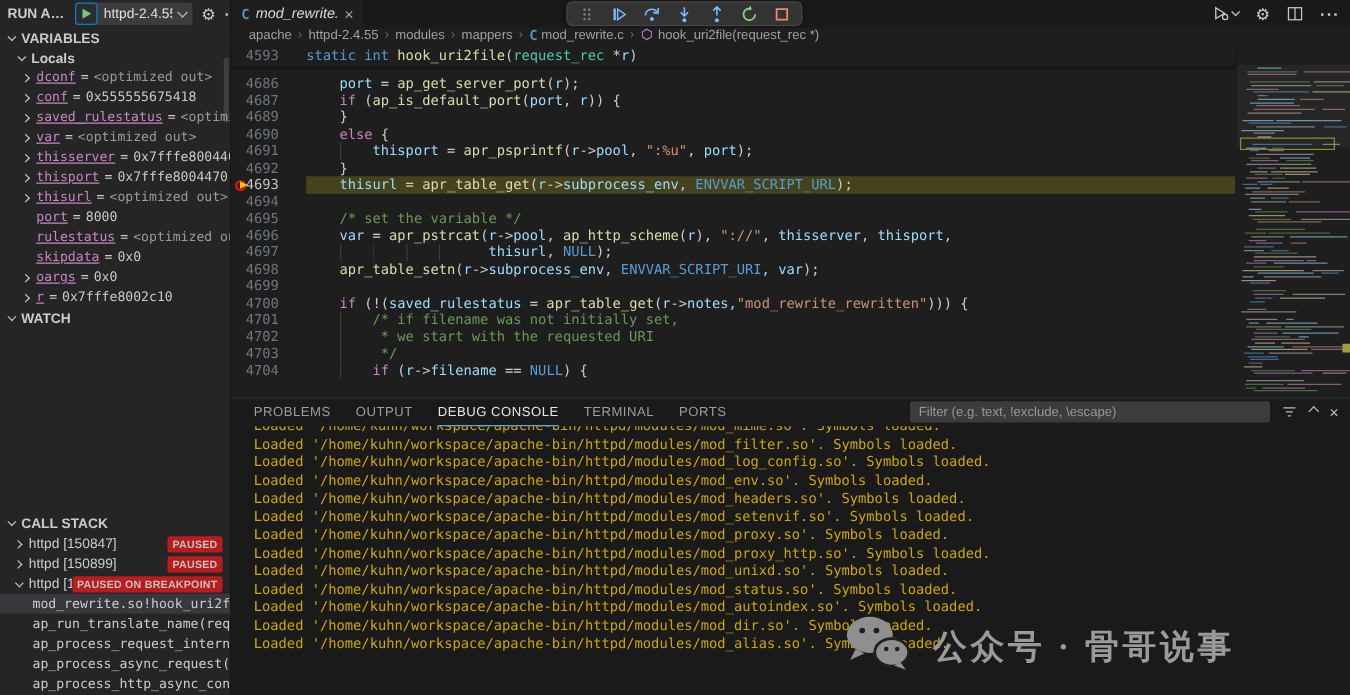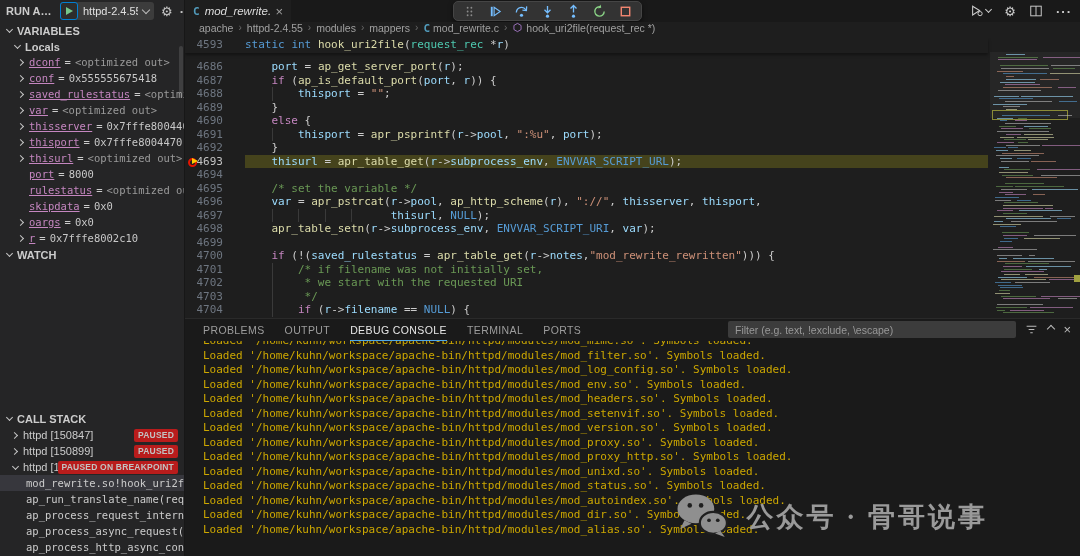--- a/index.html
+++ b/index.html
@@ -344,24 +344,20 @@
       <div class="code-lines" id="codelines">
           <div class="cl">
             <span class="ln">4686</span>
             <span class="code"><span class="ind">    </span><span class="tk-v">port</span><span class="tk-d"> = </span><span class="tk-f">ap_get_server_port</span><span class="tk-d">(</span><span class="tk-v">r</span><span class="tk-d">);</span></span>
           </div>
           <div class="cl">
             <span class="ln">4687</span>
             <span class="code"><span class="ind">    </span><span class="tk-c">if</span><span class="tk-d"> (</span><span class="tk-f">ap_is_default_port</span><span class="tk-d">(</span><span class="tk-v">port</span><span class="tk-d">, </span><span class="tk-v">r</span><span class="tk-d">)) {</span></span>
           </div>
           <div class="cl">
-            <span class="ln">4688</span>
-            <span class="code"><span class="ind">    </span><span class="ind gl">    </span><span class="tk-v">thisport</span><span class="tk-d"> = </span><span class="tk-s">""</span><span class="tk-d">;</span></span>
-          </div>
-          <div class="cl">
             <span class="ln">4689</span>
             <span class="code"><span class="ind">    </span><span class="tk-d">}</span></span>
           </div>
           <div class="cl">
             <span class="ln">4690</span>
             <span class="code"><span class="ind">    </span><span class="tk-c">else</span><span class="tk-d"> {</span></span>
           </div>
           <div class="cl">
             <span class="ln">4691</span>
             <span class="code"><span class="ind">    </span><span class="ind gl">    </span><span class="tk-v">thisport</span><span class="tk-d"> = </span><span class="tk-f">apr_psprintf</span><span class="tk-d">(</span><span class="tk-v">r</span><span class="tk-d">-&gt;</span><span class="tk-v">pool</span><span class="tk-d">, </span><span class="tk-s">":%u"</span><span class="tk-d">, </span><span class="tk-v">port</span><span class="tk-d">);</span></span>
@@ -751,21 +747,20 @@
           <div class="panel-tab">TERMINAL</div>
           <div class="panel-tab">PORTS</div>
         </div>
       <div class="console" id="console">
           <div class="console-line">Loaded '/home/kuhn/workspace/apache-bin/httpd/modules/mod_mime.so'. Symbols loaded.</div>
           <div class="console-line">Loaded '/home/kuhn/workspace/apache-bin/httpd/modules/mod_filter.so'. Symbols loaded.</div>
           <div class="console-line">Loaded '/home/kuhn/workspace/apache-bin/httpd/modules/mod_log_config.so'. Symbols loaded.</div>
           <div class="console-line">Loaded '/home/kuhn/workspace/apache-bin/httpd/modules/mod_env.so'. Symbols loaded.</div>
           <div class="console-line">Loaded '/home/kuhn/workspace/apache-bin/httpd/modules/mod_headers.so'. Symbols loaded.</div>
           <div class="console-line">Loaded '/home/kuhn/workspace/apache-bin/httpd/modules/mod_setenvif.so'. Symbols loaded.</div>
-          <div class="console-line">Loaded '/home/kuhn/workspace/apache-bin/httpd/modules/mod_version.so'. Symbols loaded.</div>
           <div class="console-line">Loaded '/home/kuhn/workspace/apache-bin/httpd/modules/mod_proxy.so'. Symbols loaded.</div>
           <div class="console-line">Loaded '/home/kuhn/workspace/apache-bin/httpd/modules/mod_proxy_http.so'. Symbols loaded.</div>
           <div class="console-line">Loaded '/home/kuhn/workspace/apache-bin/httpd/modules/mod_unixd.so'. Symbols loaded.</div>
           <div class="console-line">Loaded '/home/kuhn/workspace/apache-bin/httpd/modules/mod_status.so'. Symbols loaded.</div>
           <div class="console-line">Loaded '/home/kuhn/workspace/apache-bin/httpd/modules/mod_autoindex.so'. Symbols loaded.</div>
           <div class="console-line">Loaded '/home/kuhn/workspace/apache-bin/httpd/modules/mod_dir.so'. Symbols loaded.</div>
           <div class="console-line">Loaded '/home/kuhn/workspace/apache-bin/httpd/modules/mod_alias.so'. Symbols loaded.</div>
         </div>
     </div>
   </main>

